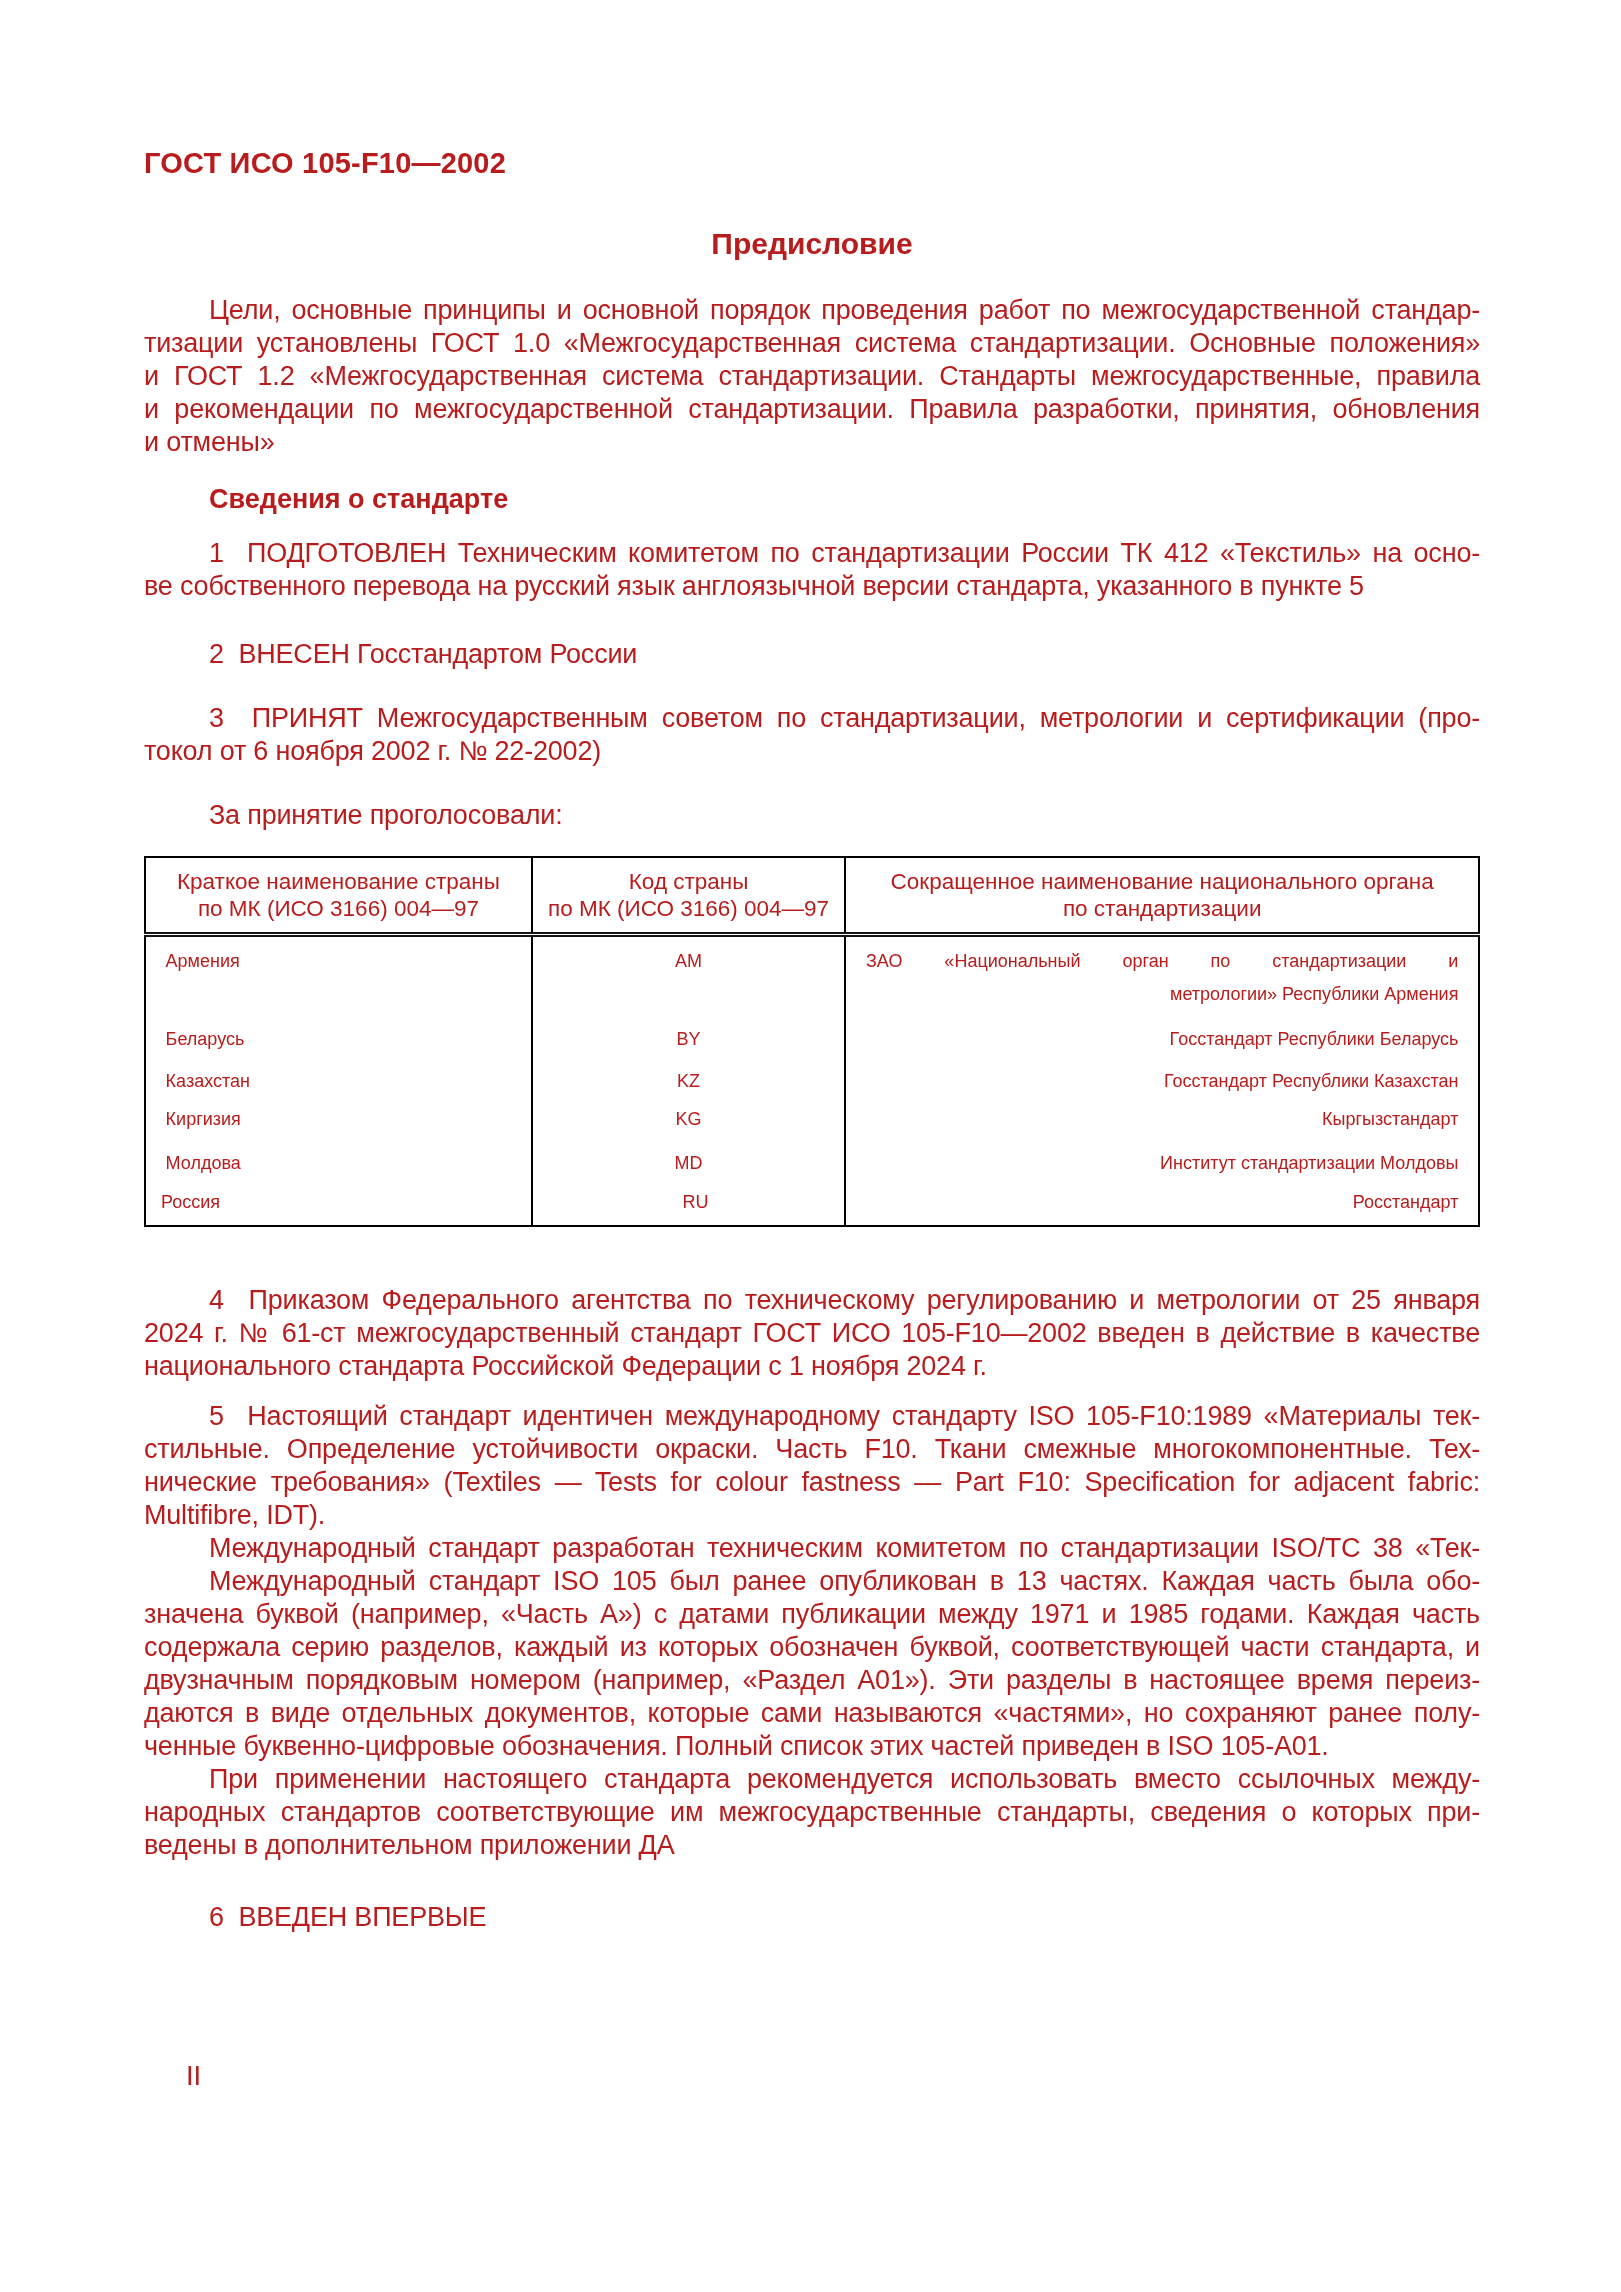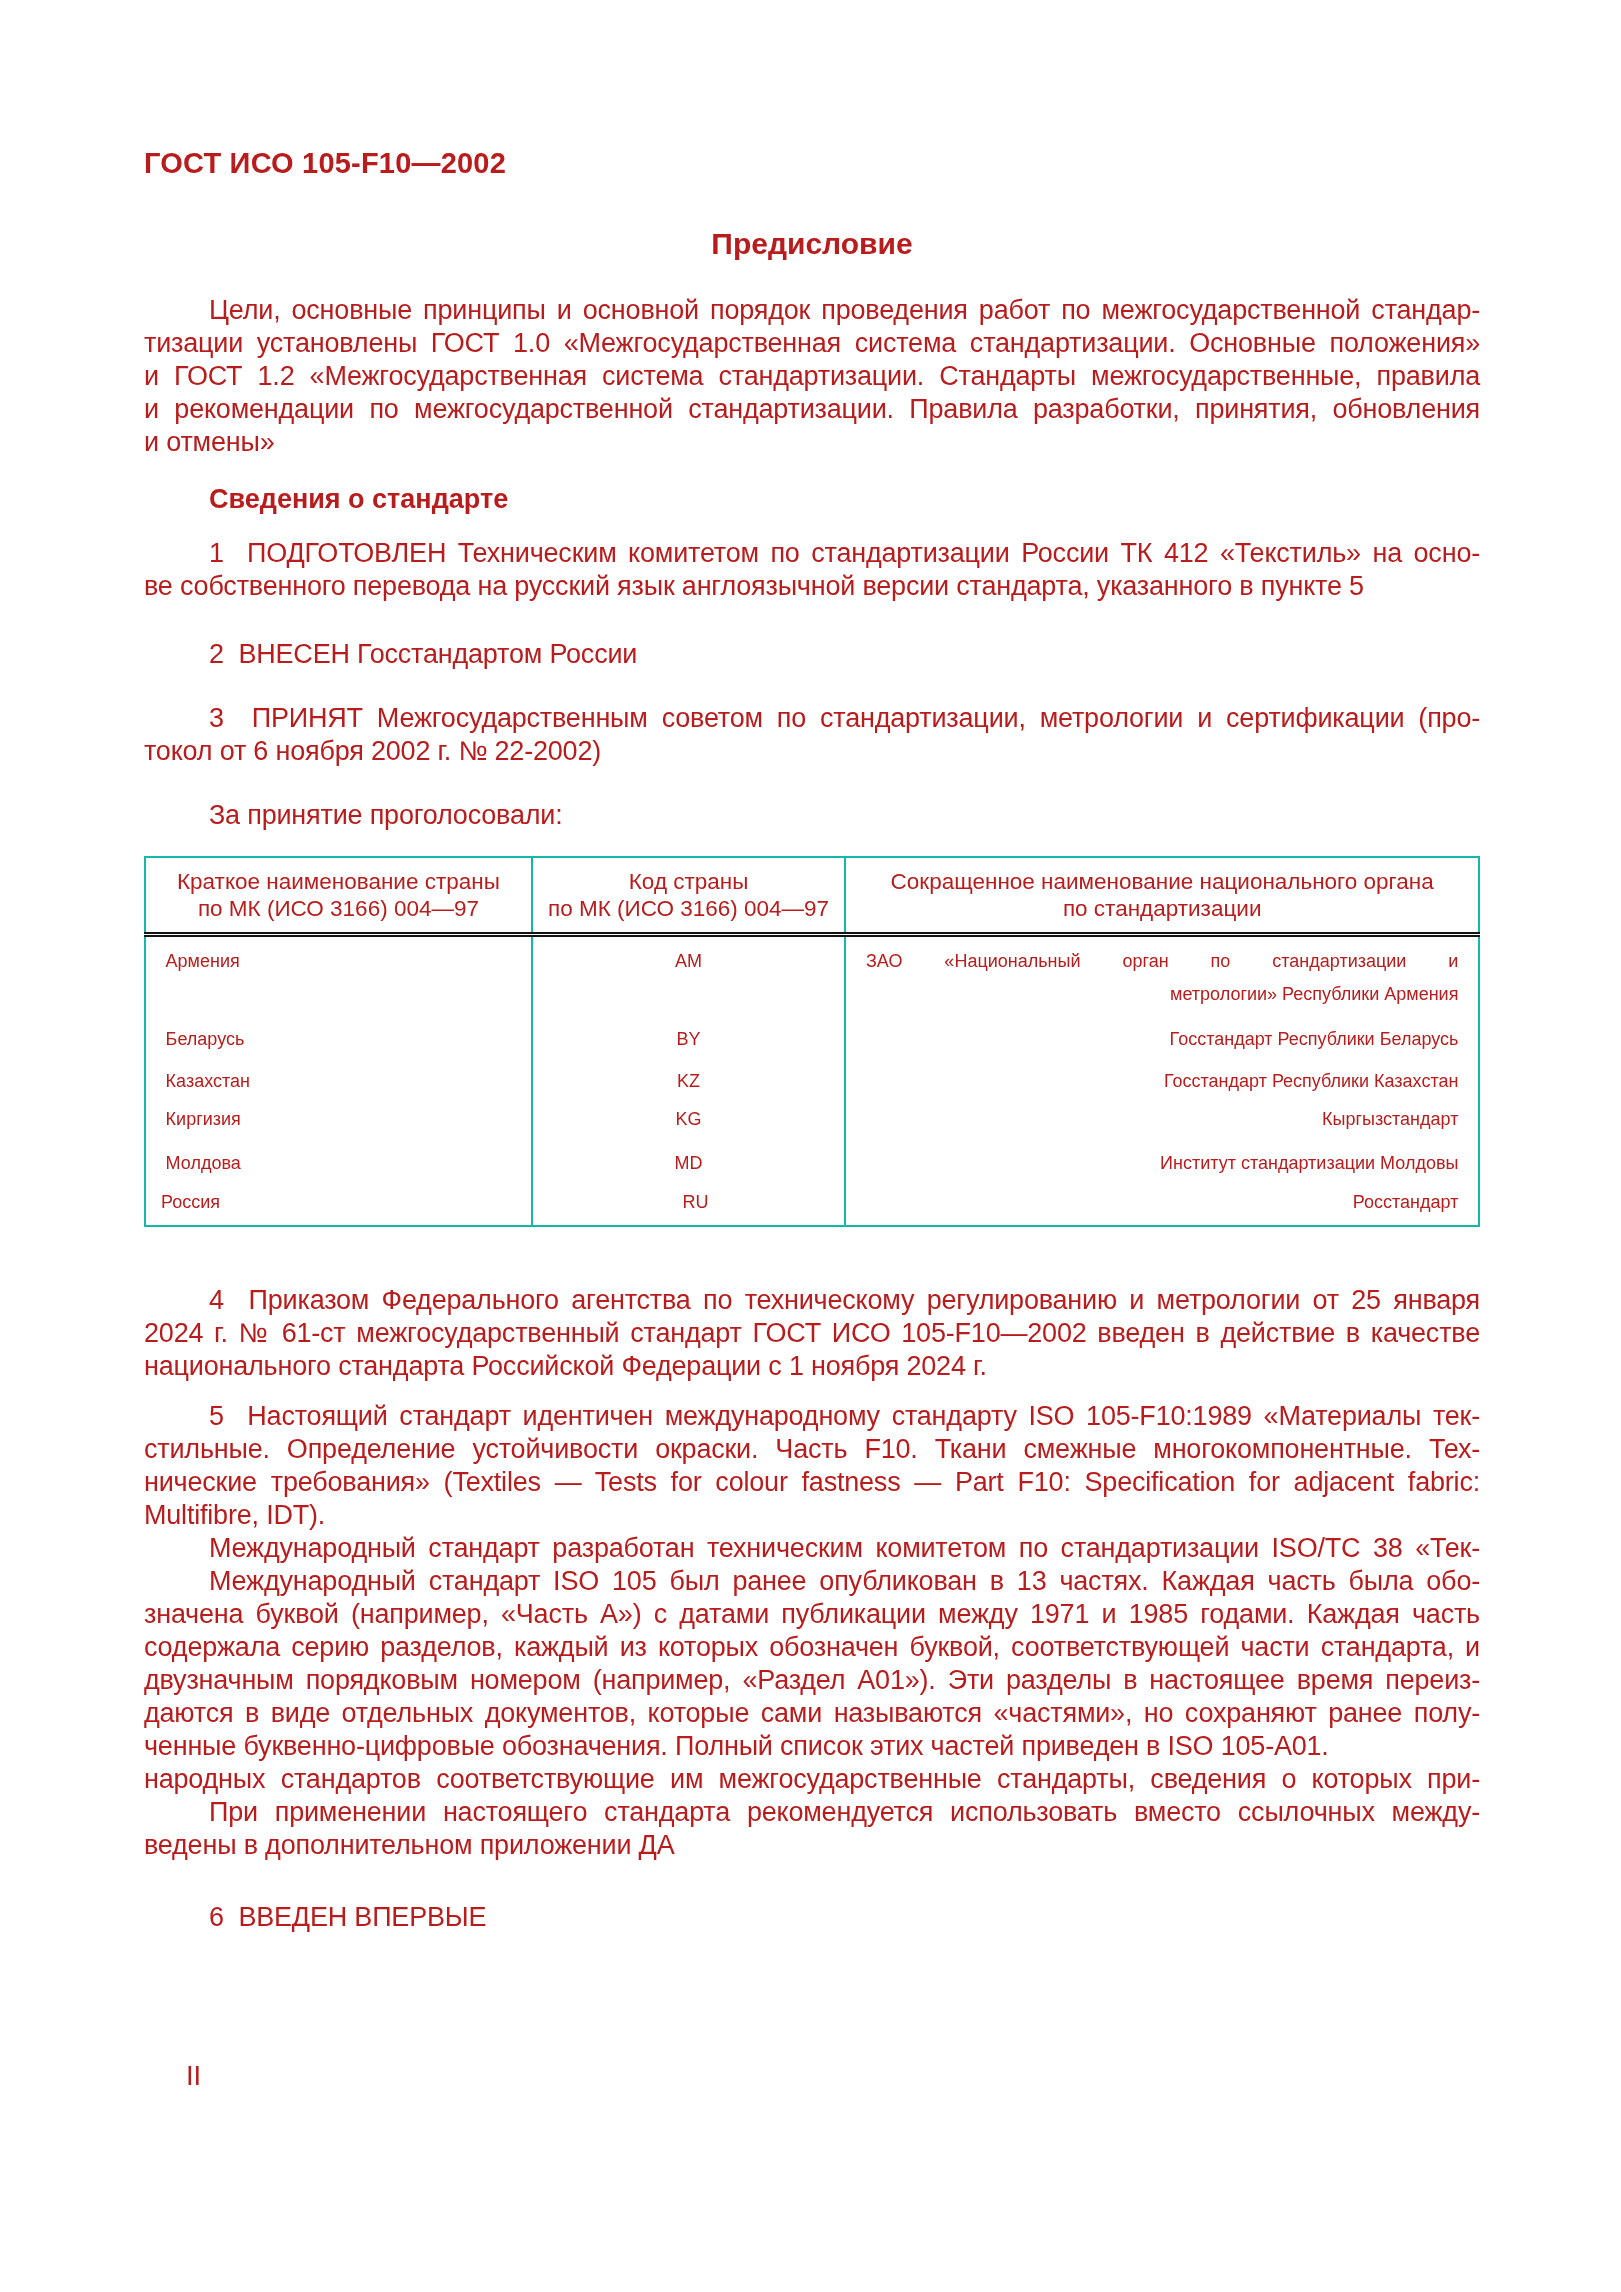--- a/index.html
+++ b/index.html
@@ -53,21 +53,21 @@
     font-weight: bold;
     padding-left: 65px;
   }
   
   table.vote {
     margin-top: 23.5px;
     width: 100%;
     border-collapse: collapse;
     table-layout: fixed;
   }
-  table.vote, table.vote th, table.vote td { border: 2px solid #14b8a6; }
+  table.vote, table.vote th, table.vote td { border: 2px solid #000000; }
   table.vote { border-width: 2.9px; }
   table.vote th {
     border-bottom: 5.9px double #141414;
     font-weight: normal;
     font-size: 22.5px;
     line-height: 26.5px;
     text-align: center;
     vertical-align: middle;
     padding: 11.8px 9.8px 9.8px 9.8px;
   }
@@ -223,22 +223,22 @@
     <div class="para">
       <div class="ln ind">Международный стандарт ISO 105 был ранее опубликован в 13 частях. Каждая часть была обо-</div>
       <div class="ln">значена буквой (например, «Часть А») с датами публикации между 1971 и 1985 годами. Каждая часть</div>
       <div class="ln">содержала серию разделов, каждый из которых обозначен буквой, соответствующей части стандарта, и</div>
       <div class="ln">двузначным порядковым номером (например, «Раздел А01»). Эти разделы в настоящее время переиз-</div>
       <div class="ln">даются в виде отдельных документов, которые сами называются «частями», но сохраняют ранее полу-</div>
       <div class="ln end">ченные буквенно-цифровые обозначения. Полный список этих частей приведен в ISO 105-A01.</div>
     </div>
 
     <div class="para">
+      <div class="ln ind">При применении настоящего стандарта рекомендуется использовать вместо ссылочных между-</div>
       <div class="ln">народных стандартов соответствующие им межгосударственные стандарты, сведения о которых при-</div>
-      <div class="ln ind">При применении настоящего стандарта рекомендуется использовать вместо ссылочных между-</div>
       <div class="ln end">ведены в дополнительном приложении ДА</div>
     </div>
 
     <div class="para m-item6">
       <div class="ln end ind">6&nbsp; ВВЕДЕН ВПЕРВЫЕ</div>
     </div>
 
   </div>
 
   <div class="folio">II</div>

